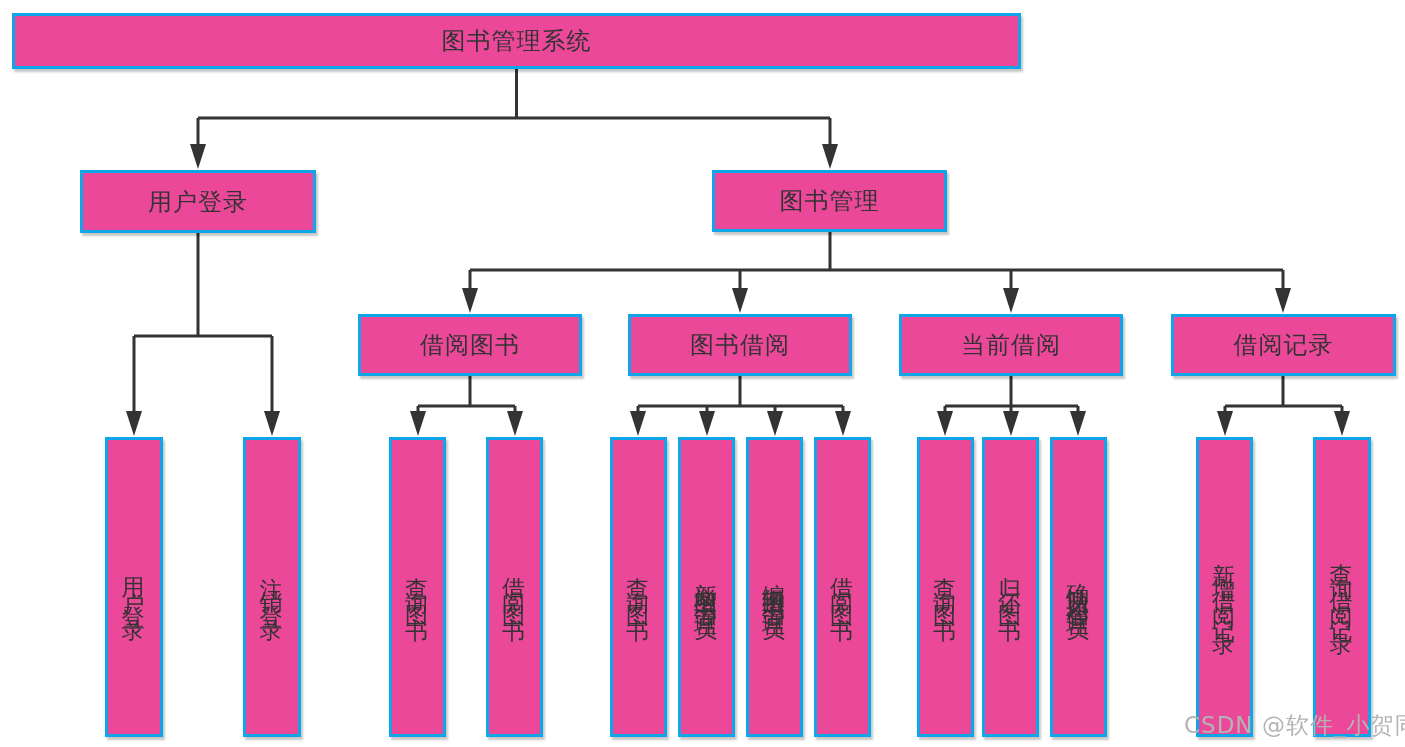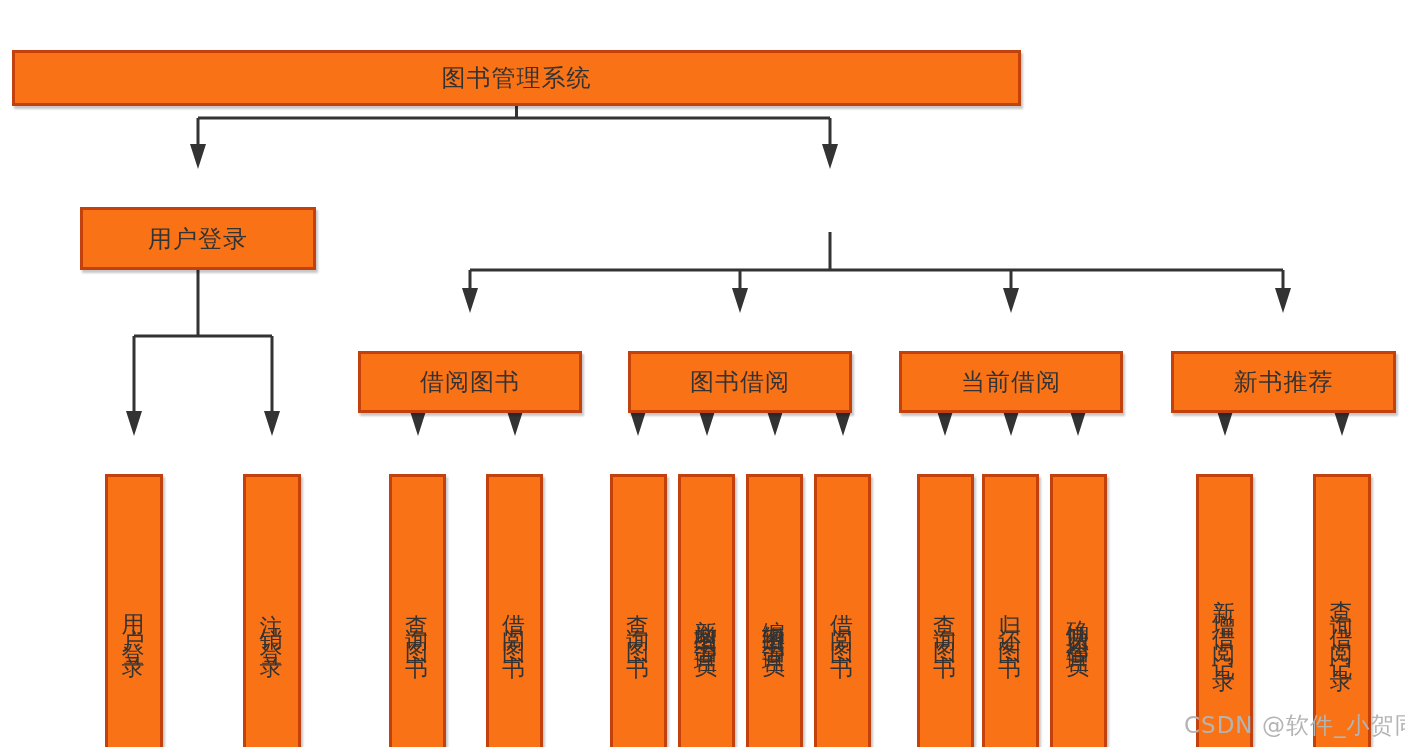--- a/index.html
+++ b/index.html
@@ -12,28 +12,27 @@
     font-family: "DejaVu Sans", "Liberation Sans", sans-serif;
   }
   .connectors {
     position: absolute;
     left: 0; top: 0;
     pointer-events: none;
   }
   .box {
     position: absolute;
     box-sizing: border-box;
-    background: #f97316;
-    border: 3px solid #c2410c;
+    background: #ec4899;
+    border: 3px solid #0ea5e9;
     color: #333333;
     display: flex;
     align-items: center;
     justify-content: center;
     box-shadow: 2px 3px 2px rgba(0,0,0,0.22);
-    margin-top: 37px;
   }
   .hbox {
     font-size: 24px;
     letter-spacing: 1px;
     white-space: nowrap;
   }
   .leaf {
     writing-mode: vertical-rl;
     text-orientation: mixed;
     font-size: 23px;
@@ -87,25 +86,26 @@
       M937 411 L953 411 L945 436 Z
       M1003 411 L1019 411 L1011 436 Z
       M1070 411 L1086 411 L1078 436 Z
       M1217 411 L1233 411 L1225 436 Z
       M1334 411 L1350 411 L1342 436 Z"></path>
   </svg>
 
   <div class="box hbox" style="left:12px; top:13px; width:1009px; height:56px;">图书管理系统</div>
 
   <div class="box hbox" style="left:80px; top:170px; width:236px; height:63px;">用户登录</div>
+  <div class="box hbox" style="left:712px; top:170px; width:235px; height:62px;">图书管理</div>
 
   <div class="box hbox" style="left:358px; top:314px; width:224px; height:62px;">借阅图书</div>
   <div class="box hbox" style="left:628px; top:314px; width:224px; height:62px;">图书借阅</div>
   <div class="box hbox" style="left:899px; top:314px; width:224px; height:62px;">当前借阅</div>
-  <div class="box hbox" style="left:1171px; top:314px; width:225px; height:62px;">新书推荐</div>
+  <div class="box hbox" style="left:1171px; top:314px; width:225px; height:62px;">借阅记录</div>
 
   <div class="box leaf" style="left:105px; top:437px; width:58px; height:300px;">用户登录</div>
   <div class="box leaf" style="left:243px; top:437px; width:58px; height:300px;">注销登录</div>
 
   <div class="box leaf" style="left:389px; top:437px; width:57px; height:300px;">查询图书</div>
   <div class="box leaf" style="left:486px; top:437px; width:57px; height:300px;">借阅图书</div>
 
   <div class="box leaf" style="left:610px; top:437px; width:57px; height:300px;">查询图书</div>
   <div class="box leaf tight" style="left:678px; top:437px; width:57px; height:300px;">新增图书（管理员）</div>
   <div class="box leaf tight" style="left:746px; top:437px; width:57px; height:300px;">编辑图书（管理员）</div>

